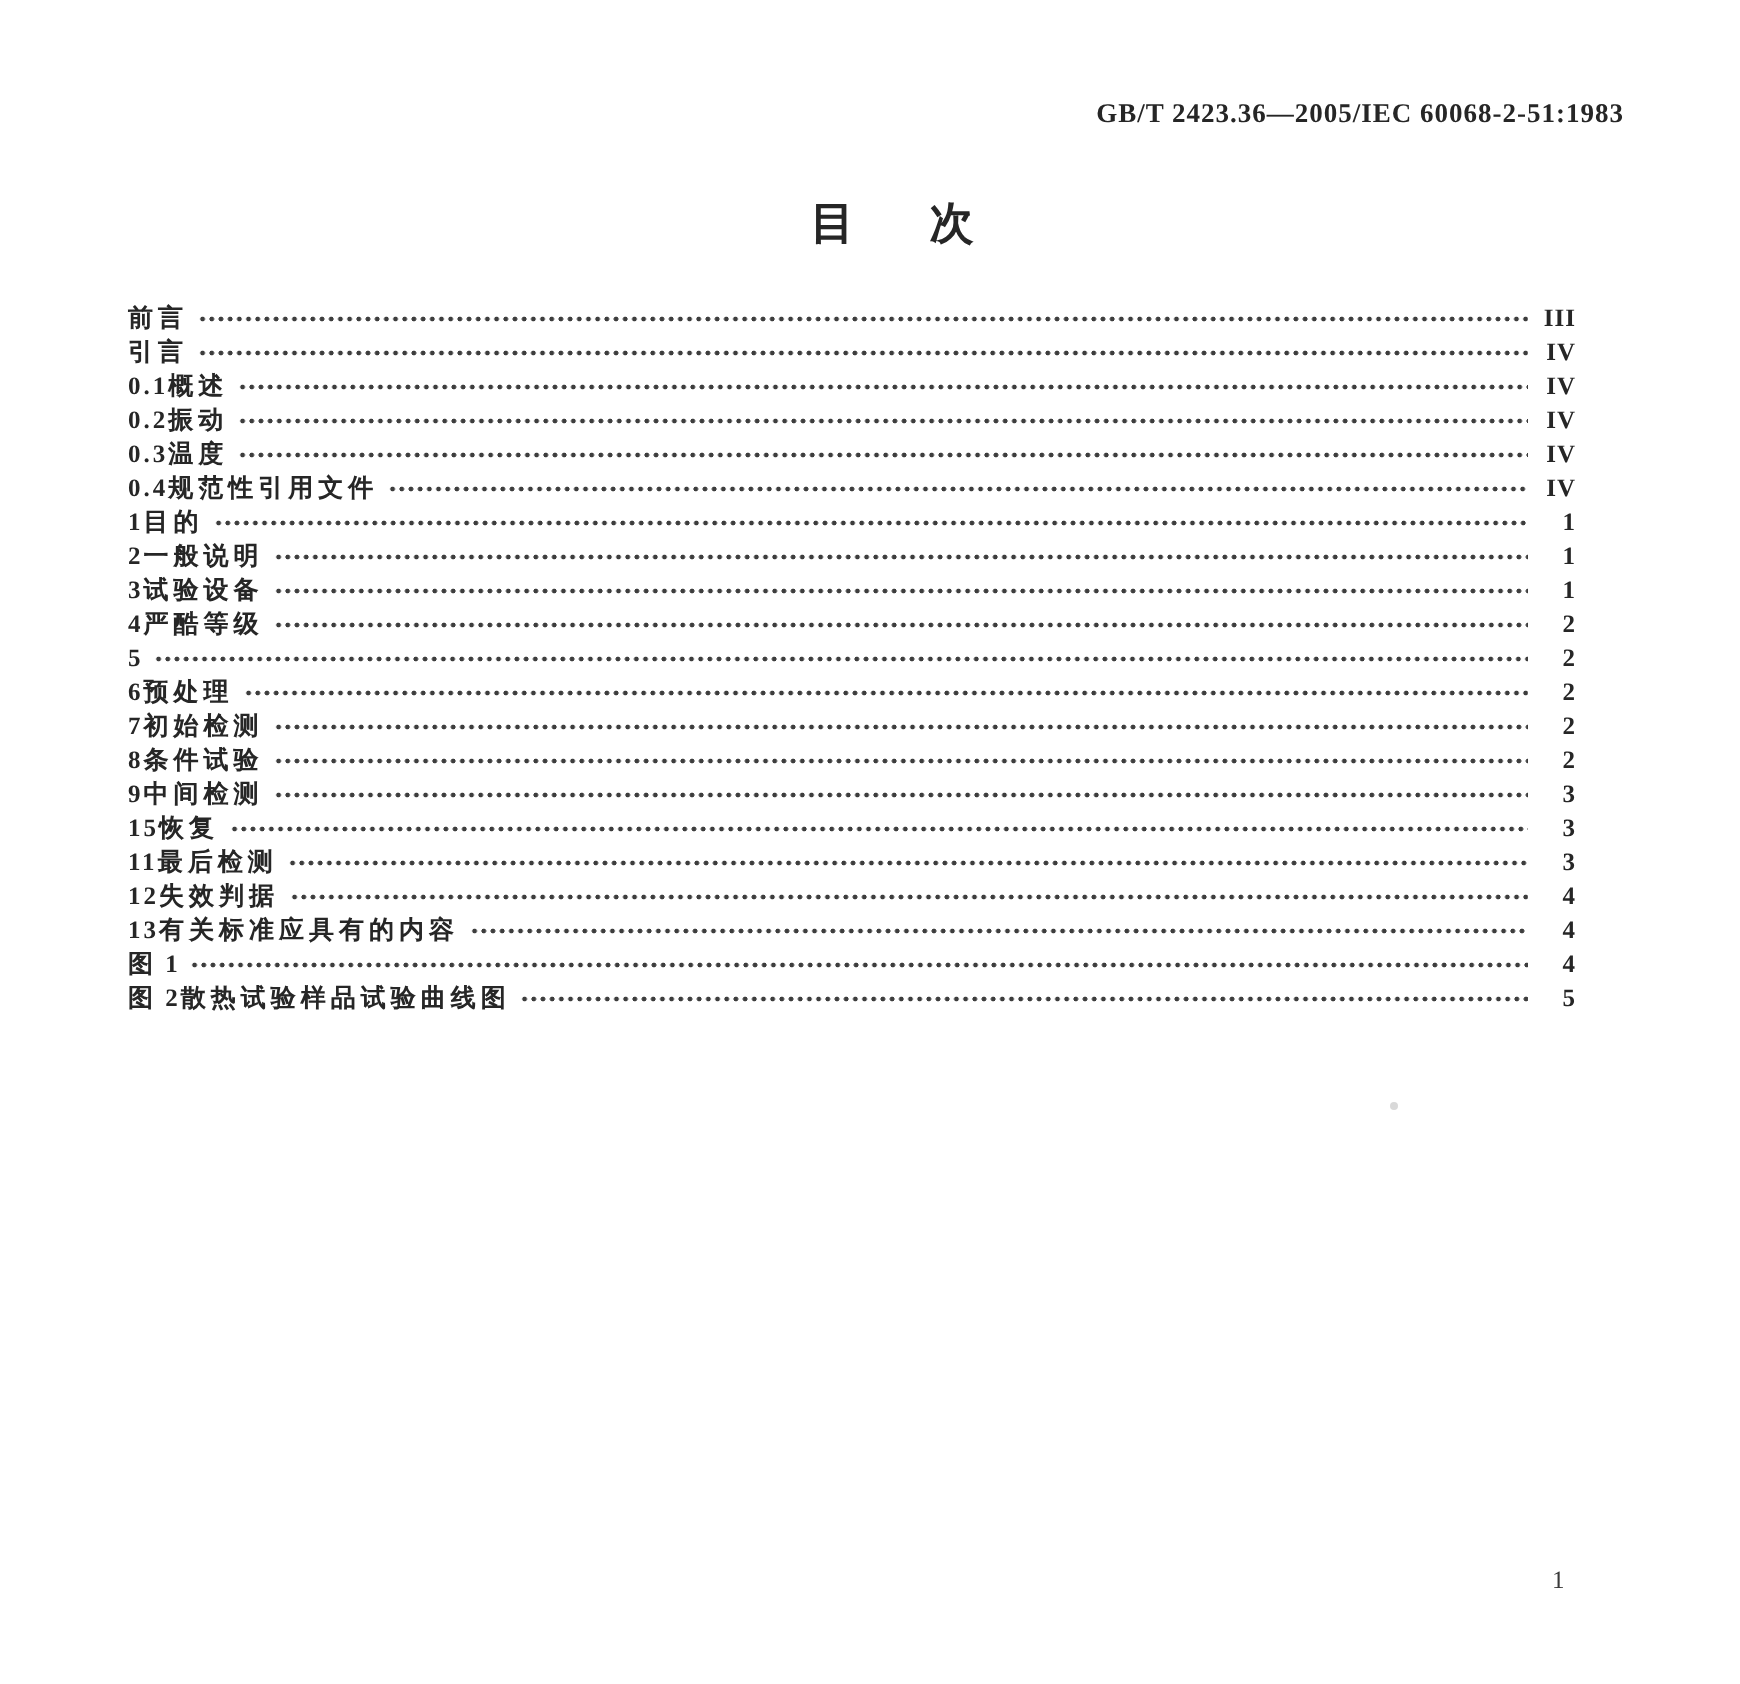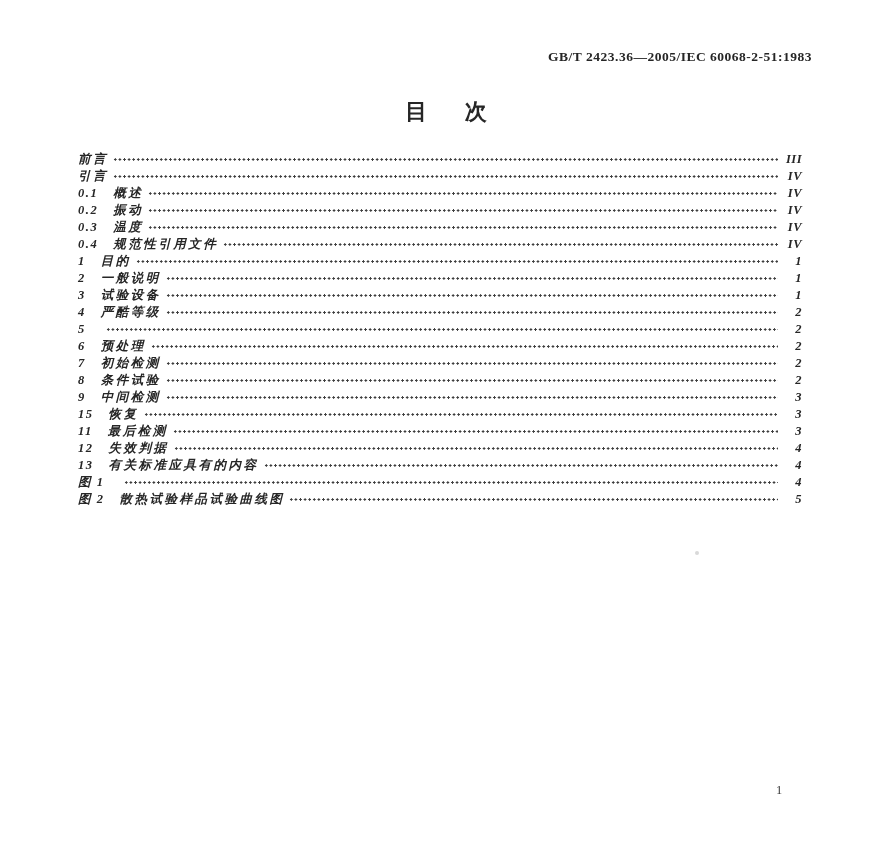--- a/index.html
+++ b/index.html
@@ -27,36 +27,34 @@
     width: 860px;
     text-align: center;
     font-size: 22px;
     font-weight: bold;
     word-spacing: 32px;
     padding-left: 32px;
   }
   .toc {
     position: absolute;
     top: 151px;
-    left: 78px;
+    left: 64px;
     width: 724px;
-    font-style: italic;
   }
   .row {
     display: flex;
     align-items: center;
     height: 17px;
     font-size: 12.5px;
     font-weight: bold;
     white-space: nowrap;
   }
   .num {
     flex: 0 0 auto;
     letter-spacing: 1.5px;
-    margin-right: 15px;
   }
   .num:empty { display: none; }
   .title {
     flex: 0 0 auto;
     letter-spacing: 2.5px;
   }
   .leader {
     flex: 1 1 auto;
     align-self: stretch;
     margin: 0 4px 0 5px;

